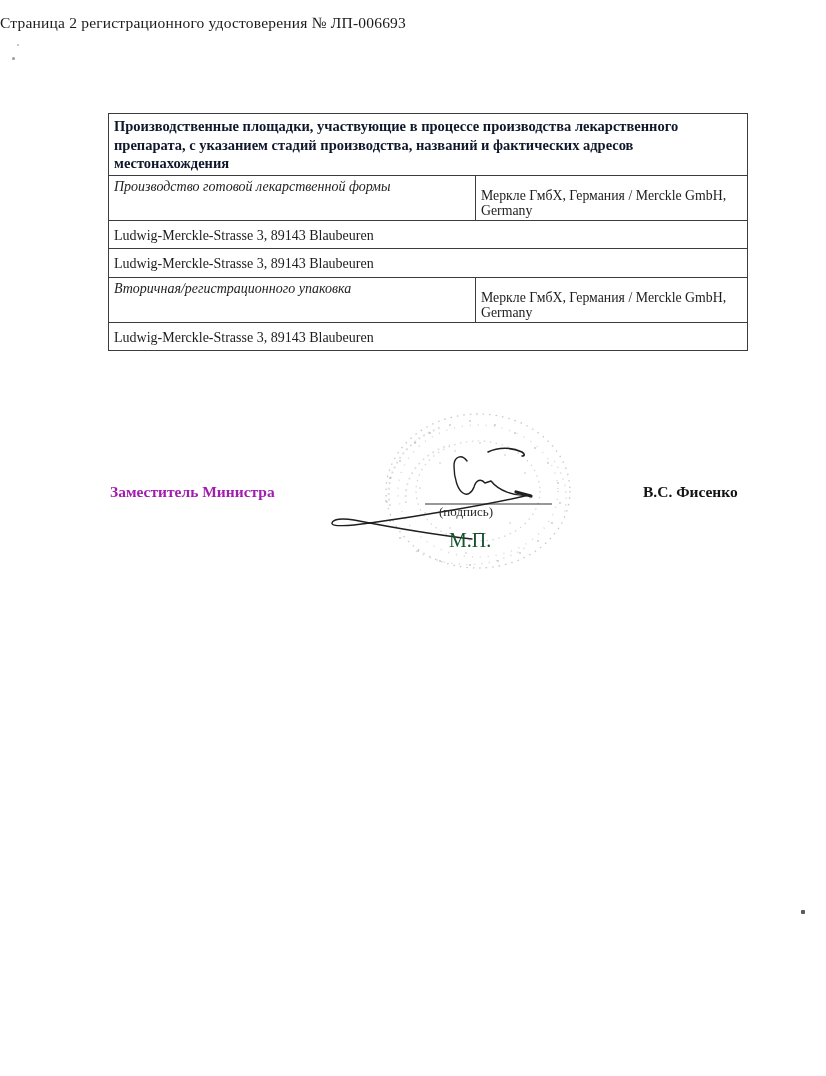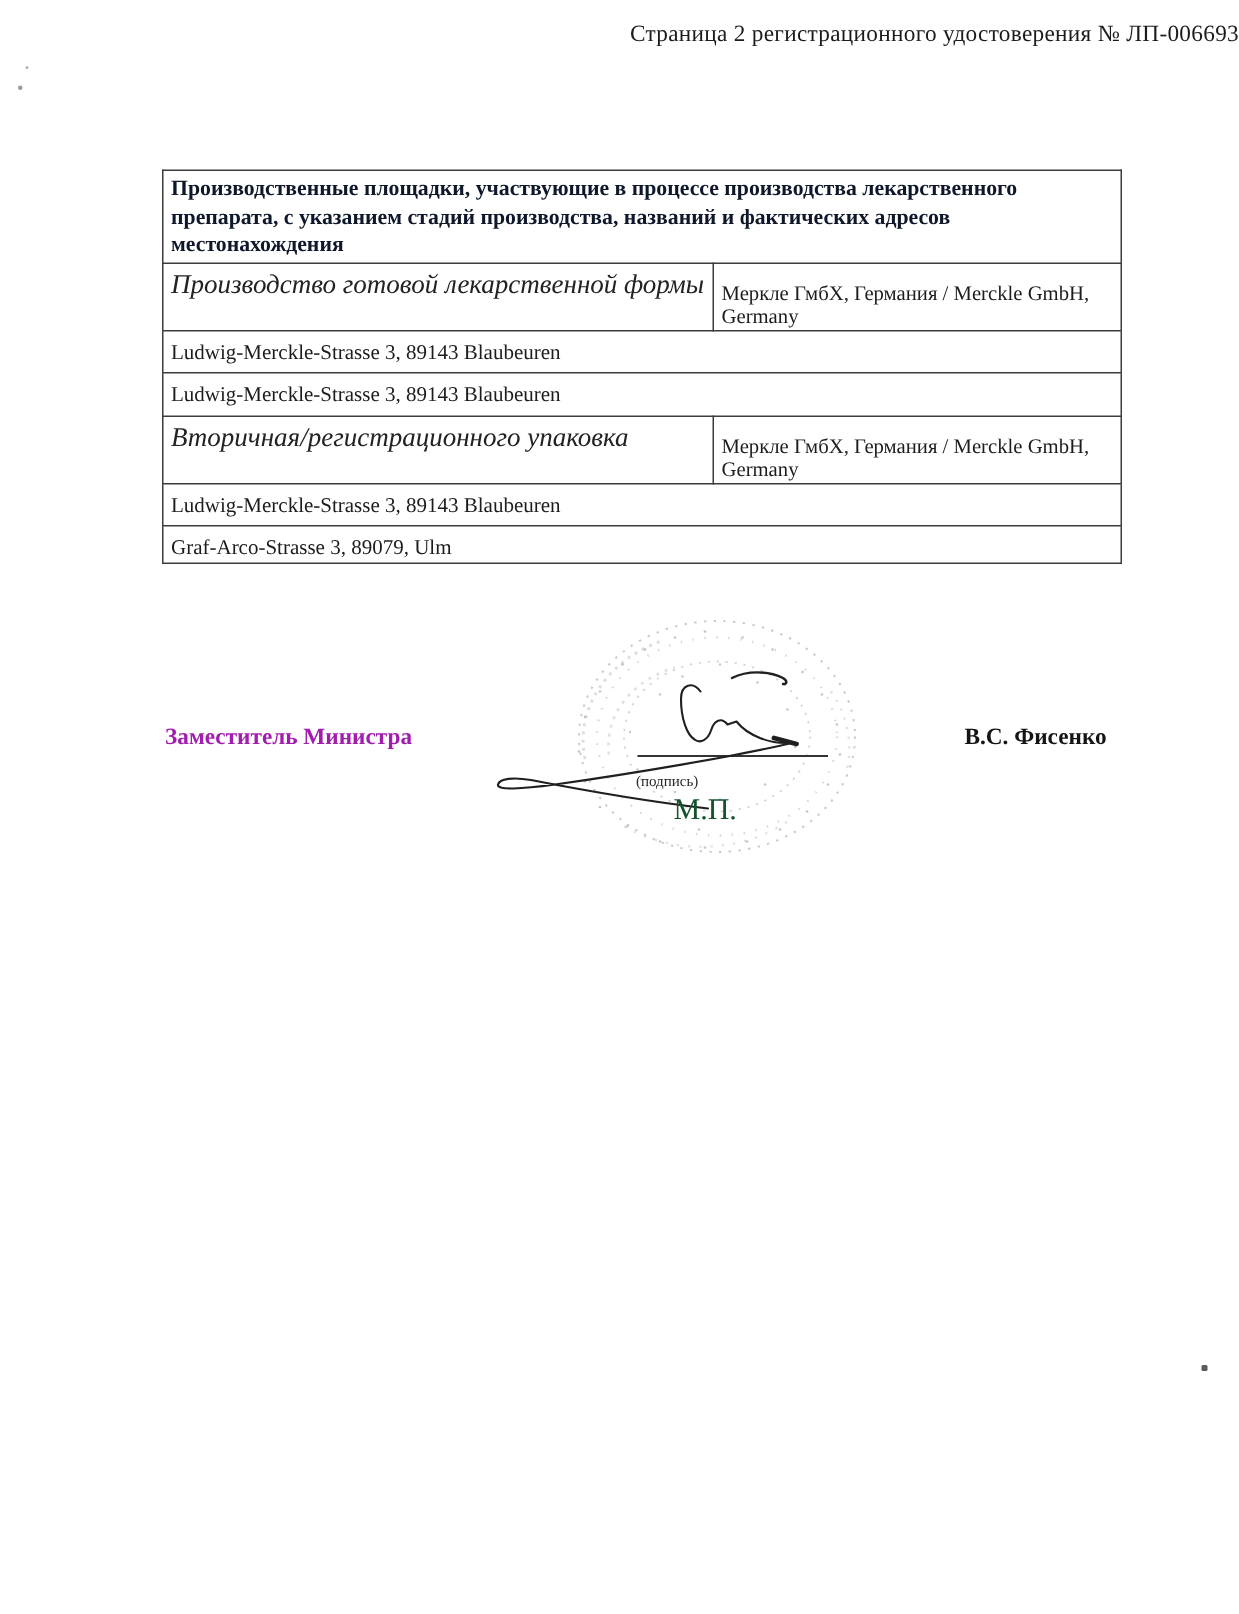--- a/index.html
+++ b/index.html
@@ -14,21 +14,21 @@
     background: #ffffff;
     font-family: "Liberation Serif", "DejaVu Serif", serif;
     color: #1c1c1c;
     overflow: hidden;
   }
   .page-header {
     position: absolute;
     top: 14px;
     left: 0;
     width: 826px;
-    text-align: right;
+    text-align: left;
     font-size: 15.5px;
     letter-spacing: 0.2px;
     color: #1b1b1b;
   }
   
   .speck { position: absolute; border-radius: 50%; }
   .speck-1 { left: 17px; top: 44px; width: 2px; height: 2px; background: #b5b5b5; }
   .speck-2 { left: 12px; top: 57px; width: 3px; height: 3px; background: #9a9a9a; }
   .speck-3 { left: 801px; top: 910px; width: 4px; height: 4px; background: #5a5a5a; border-radius: 1px; }
 
@@ -52,21 +52,21 @@
   }
   .doc-table td.th {
     font-weight: bold;
     font-size: 14.5px;
     line-height: 18.5px;
     padding: 3px 5px 2px 5px;
     color: #0f172a;
   }
   .doc-table td.stage {
     font-style: italic;
-    font-size: 18px;
+    font-size: 14px;
     padding-top: 3px;
     color: #222;
   }
   .doc-table td.mfr {
     font-size: 13.8px;
     line-height: 15.5px;
     padding-top: 12px;
   }
   .doc-table td.addr {
     font-size: 14px;
@@ -102,24 +102,24 @@
     position: absolute;
     left: 320px;
     top: 403px;
     width: 270px;
     height: 172px;
     pointer-events: none;
   }
   .sig-caption {
     position: absolute;
     left: 424px;
-    top: 516px;
+    top: 504px;
     width: 84px;
-    text-align: left;
-    font-size: 10px;
+    text-align: center;
+    font-size: 13px;
     color: #2a2a2a;
   }
   .stamp-caption {
     position: absolute;
     left: 449px;
     top: 529px;
     font-size: 20px;
     color: #14532d;
   }
 </style>
@@ -157,23 +157,20 @@
       </tr>
 
       <tr class="tr-s2">
         <td class="stage">Вторичная/регистрационного упаковка</td>
         <td class="mfr">Меркле ГмбХ, Германия / Merckle GmbH, Germany</td>
       </tr>
       <tr class="tr-a2">
         <td colspan="2" class="addr">Ludwig-Merckle-Strasse 3, 89143 Blaubeuren</td>
       </tr>
 
-      <tr class="tr-a3">
-        <td colspan="2" class="addr">Graf-Arco-Strasse 3, 89079, Ulm</td>
-      </tr>
     </tbody>
   </table>
 
   <div class="sig-title">Заместитель Министра</div>
   <div class="sig-name">В.С. Фисенко</div>
 
   <svg class="stamp-svg" viewBox="0 0 270 172" aria-hidden="true">
 
     <g stroke="#9a9a9a" fill="none">
       <ellipse cx="158" cy="88" rx="92" ry="77" stroke-dasharray="1.5 5" stroke-width="1.3" opacity="0.55"></ellipse>

